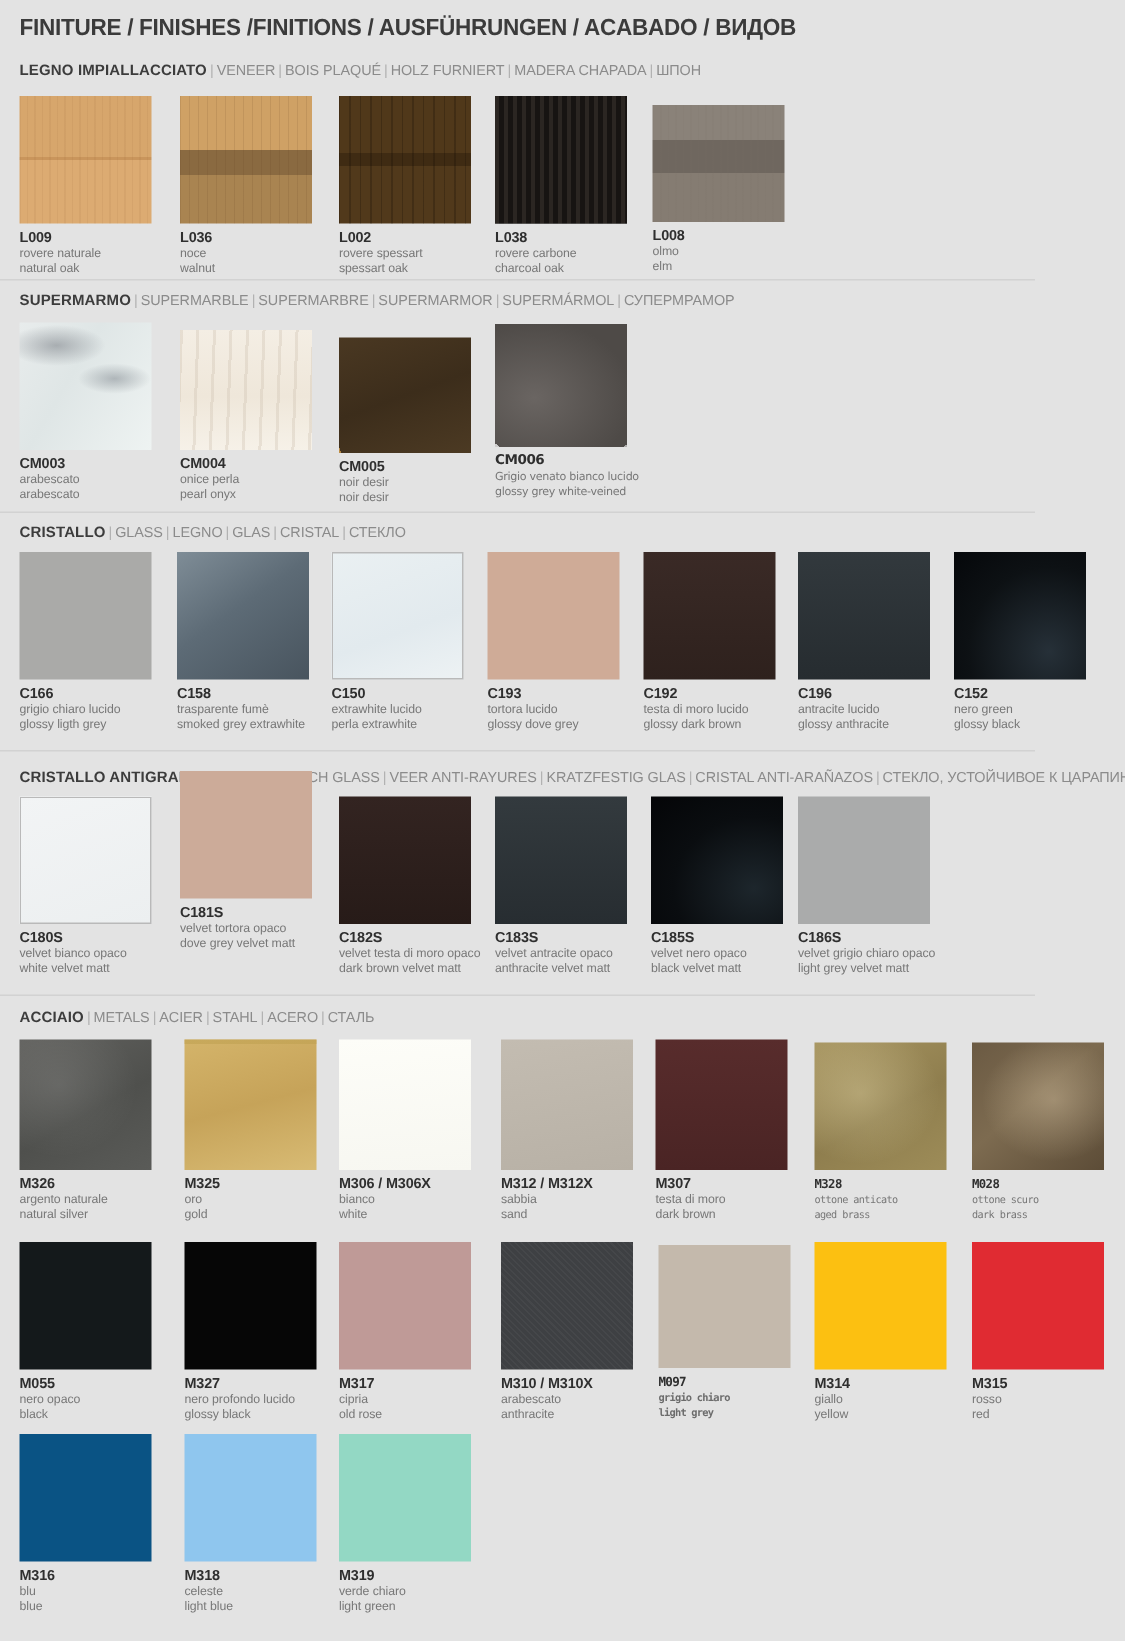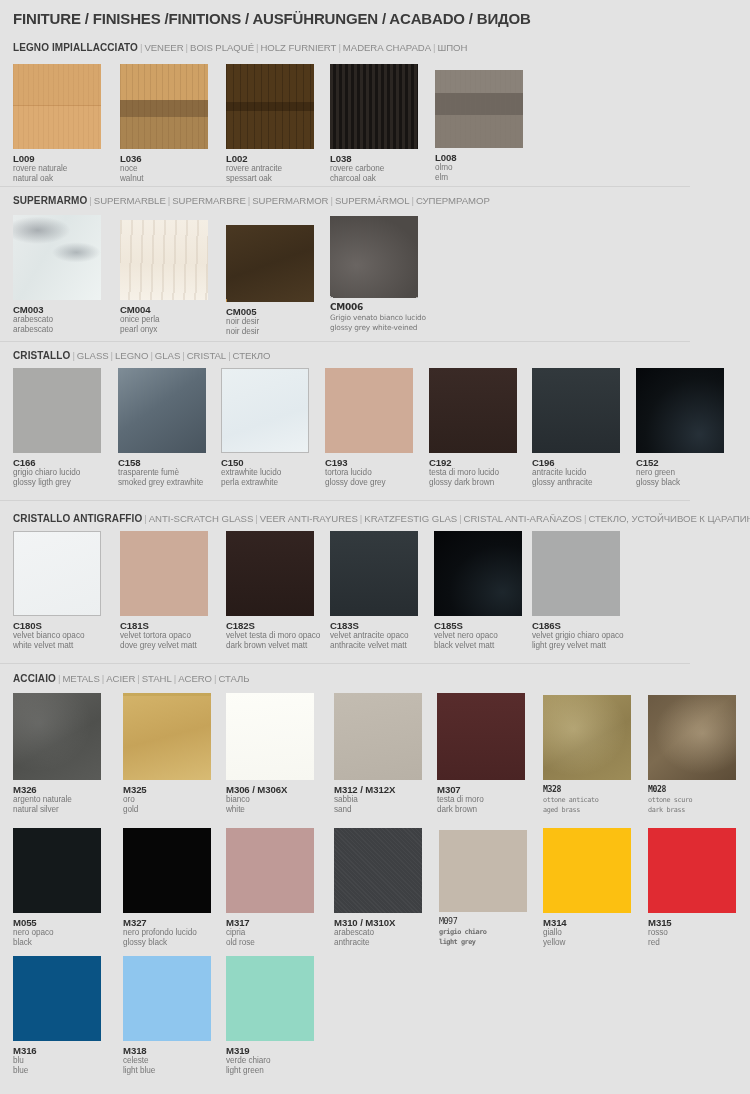--- a/index.html
+++ b/index.html
@@ -39,21 +39,21 @@
     letter-spacing: -0.1px; white-space: nowrap; line-height: 11px;
   }
   .desc { font-size: 8.2px; color: #777; line-height: 10.2px; white-space: nowrap; letter-spacing: -0.05px; }
   .desc.en { color: #777; }
 
   
   .alt .code { font-family: "DejaVu Sans", sans-serif; font-size: 9px; letter-spacing: -0.3px; }
   .alt .desc { font-family: "DejaVu Sans", sans-serif; font-size: 7.4px; letter-spacing: -0.2px; }
   .alt2 .code { font-family: "DejaVu Sans Mono", monospace; font-size: 8.2px; font-weight: bold; letter-spacing: -0.4px; }
   .alt2 .desc { font-family: "DejaVu Sans Mono", monospace; font-size: 6.8px; letter-spacing: -0.4px; }
-  .alt3 .code { font-family: "DejaVu Sans Mono", monospace; font-size: 8.4px; font-weight: normal; letter-spacing: -0.5px; }
+  .alt3 .code { font-family: "DejaVu Sans Mono", monospace; font-size: 8.4px; font-weight: bold; letter-spacing: -0.5px; }
   .alt3 .desc { font-family: "DejaVu Sans Mono", monospace; font-size: 6.9px; font-weight: bold; letter-spacing: -0.5px; color: #6c6c6c; }
 
   
   .tex-L009 { background:
       repeating-linear-gradient(90deg, rgba(150,100,55,.10) 0 1px, rgba(255,255,255,0) 1px 5px),
       linear-gradient(180deg,#d7a66c 0 48%, #c9955c 48% 50%, #dcab72 50% 100%); }
   .tex-L036 { background:
       repeating-linear-gradient(90deg, rgba(90,55,25,.12) 0 1px, rgba(255,255,255,0) 1px 6px),
       linear-gradient(180deg,#cfa165 0 42%, #8a6a41 42% 62%, #a98451 62% 100%); }
   .tex-L002 { background:
@@ -146,21 +146,21 @@
     </div>
     <div class="swatch-cell" style="left:120px; top:64px">
       <span class="sw tex-L036"></span>
       <div class="code">L036</div>
       <div class="desc">noce</div>
       <div class="desc en">walnut</div>
     </div>
     <div class="swatch-cell" style="left:226px; top:64px">
       <span class="sw tex-L002"></span>
       <div class="code">L002</div>
-      <div class="desc">rovere antracite</div>
+      <div class="desc">rovere spessart</div>
       <div class="desc en">spessart oak</div>
     </div>
     <div class="swatch-cell" style="left:330px; top:64px">
       <span class="sw tex-L038"></span>
       <div class="code">L038</div>
       <div class="desc">rovere carbone</div>
       <div class="desc en">charcoal oak</div>
     </div>
     <div class="swatch-cell" style="left:435px; top:70px">
       <span class="sw tex-L008" style="height:78px"></span>
@@ -260,21 +260,21 @@
     <div class="sec-head" style="top:513px">
       <span class="it">CRISTALLO ANTIGRAFFIO</span><span class="sep">|</span><span class="tr">ANTI-SCRATCH GLASS</span><span class="sep">|</span><span class="tr">VEER ANTI-RAYURES</span><span class="sep">|</span><span class="tr">KRATZFESTIG GLAS</span><span class="sep">|</span><span class="tr">CRISTAL ANTI-ARAÑAZOS</span><span class="sep">|</span><span class="tr">СТЕКЛО, УСТОЙЧИВОЕ К ЦАРАПИНАМ</span>
     </div>
 
     <div class="swatch-cell" style="left:13px; top:531px">
       <span class="sw tex-C180S bordered"></span>
       <div class="code">C180S</div>
       <div class="desc">velvet bianco opaco</div>
       <div class="desc en">white velvet matt</div>
     </div>
-    <div class="swatch-cell" style="left:120px; top:531px">
+    <div class="swatch-cell" style="left:120px; top:514px">
       <span class="sw tex-C181S"></span>
       <div class="code">C181S</div>
       <div class="desc">velvet tortora opaco</div>
       <div class="desc en">dove grey velvet matt</div>
     </div>
     <div class="swatch-cell" style="left:226px; top:531px">
       <span class="sw tex-C182S"></span>
       <div class="code">C182S</div>
       <div class="desc">velvet testa di moro opaco</div>
       <div class="desc en">dark brown velvet matt</div>

